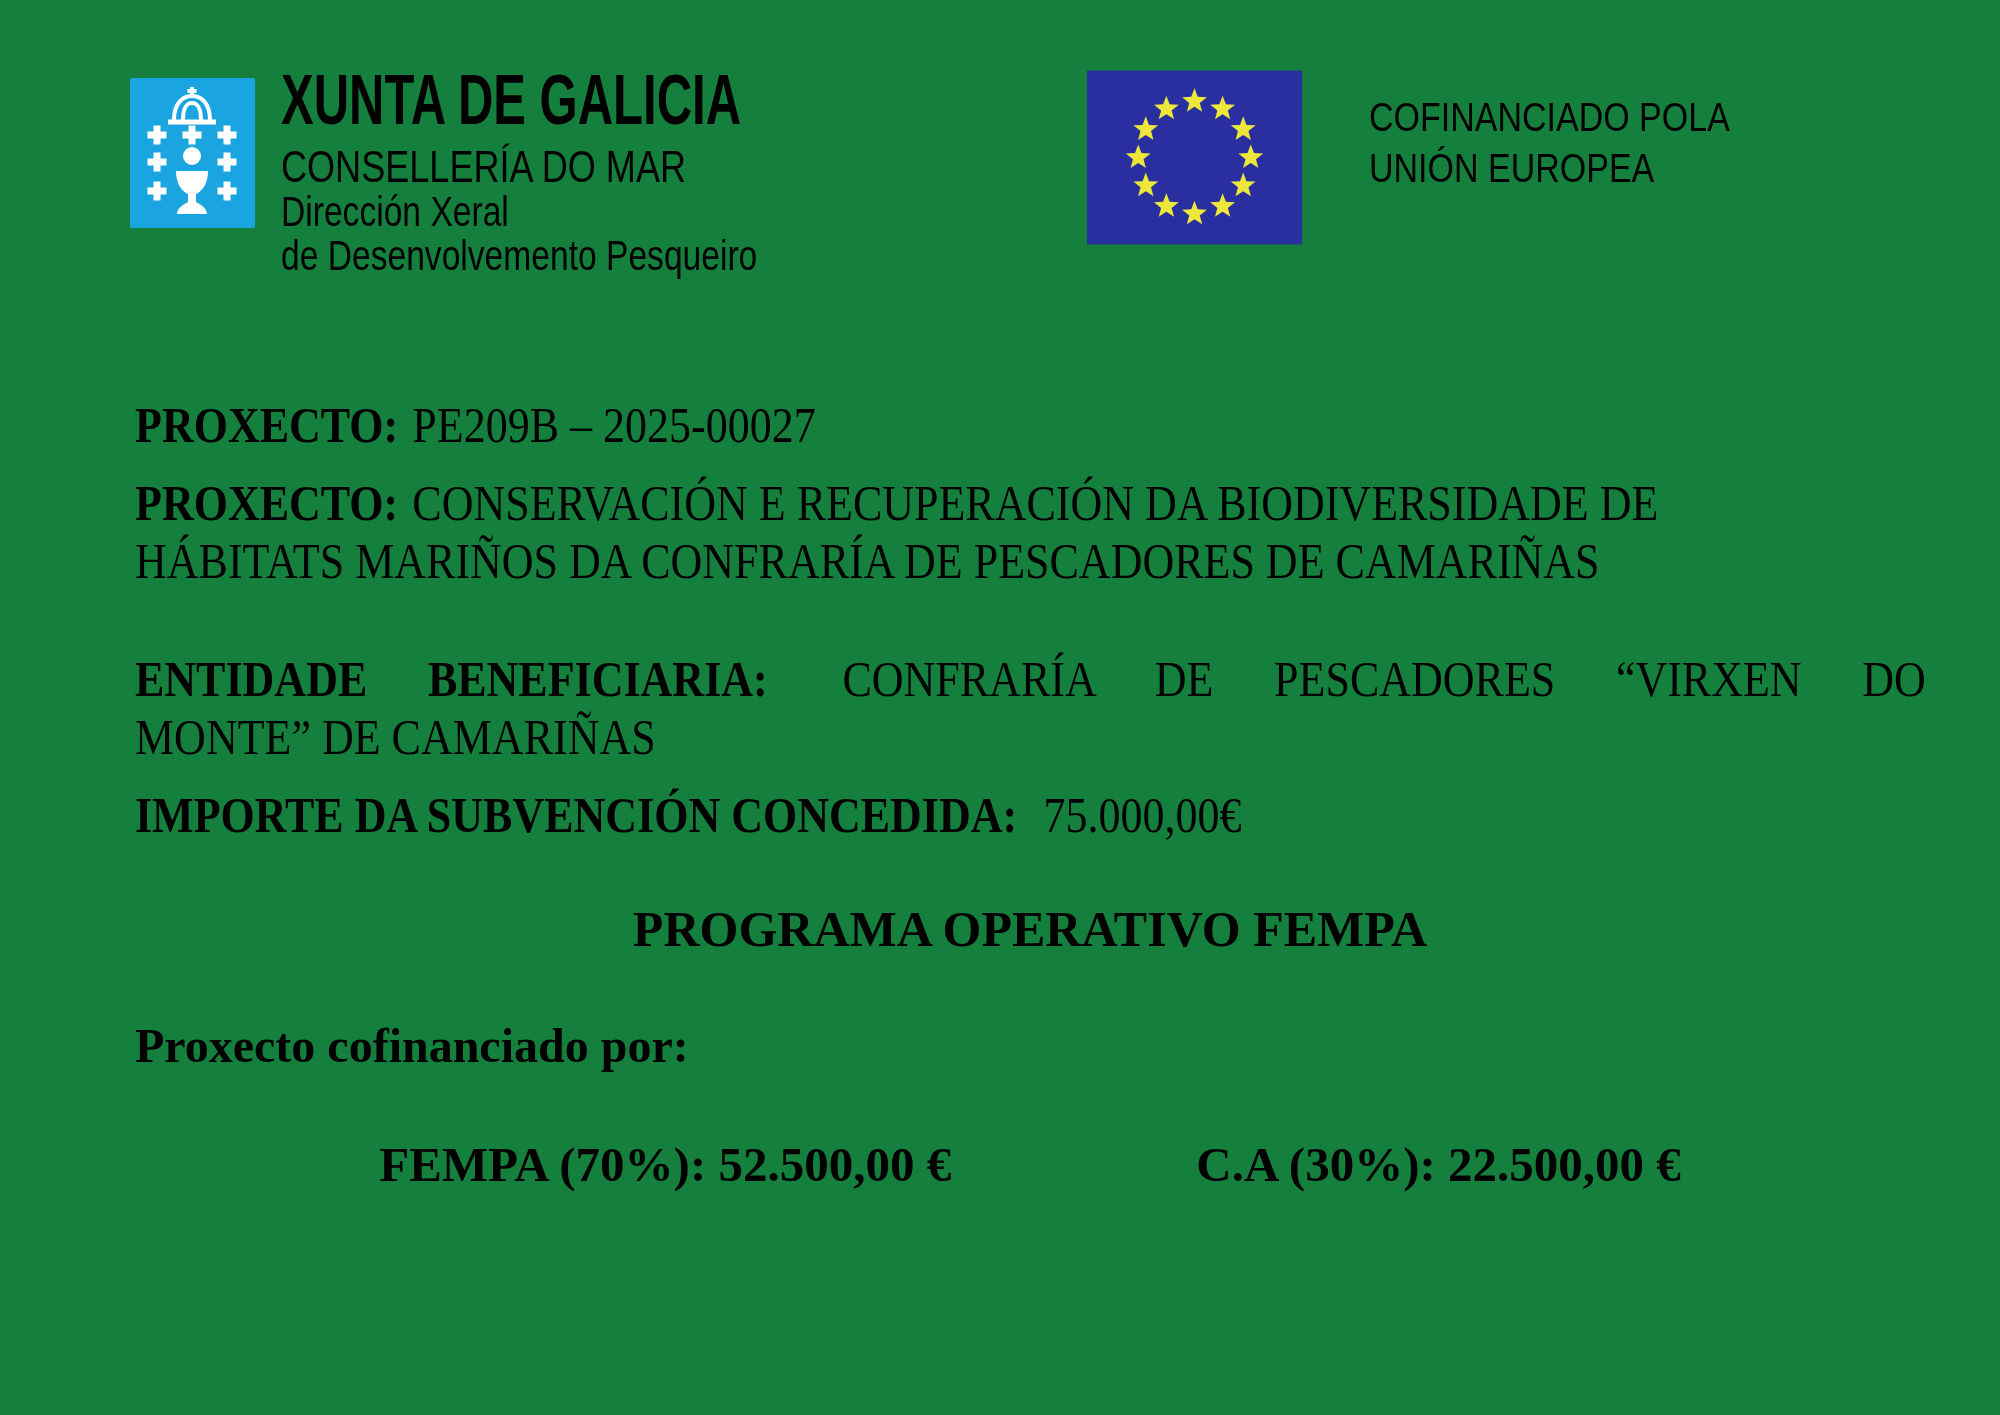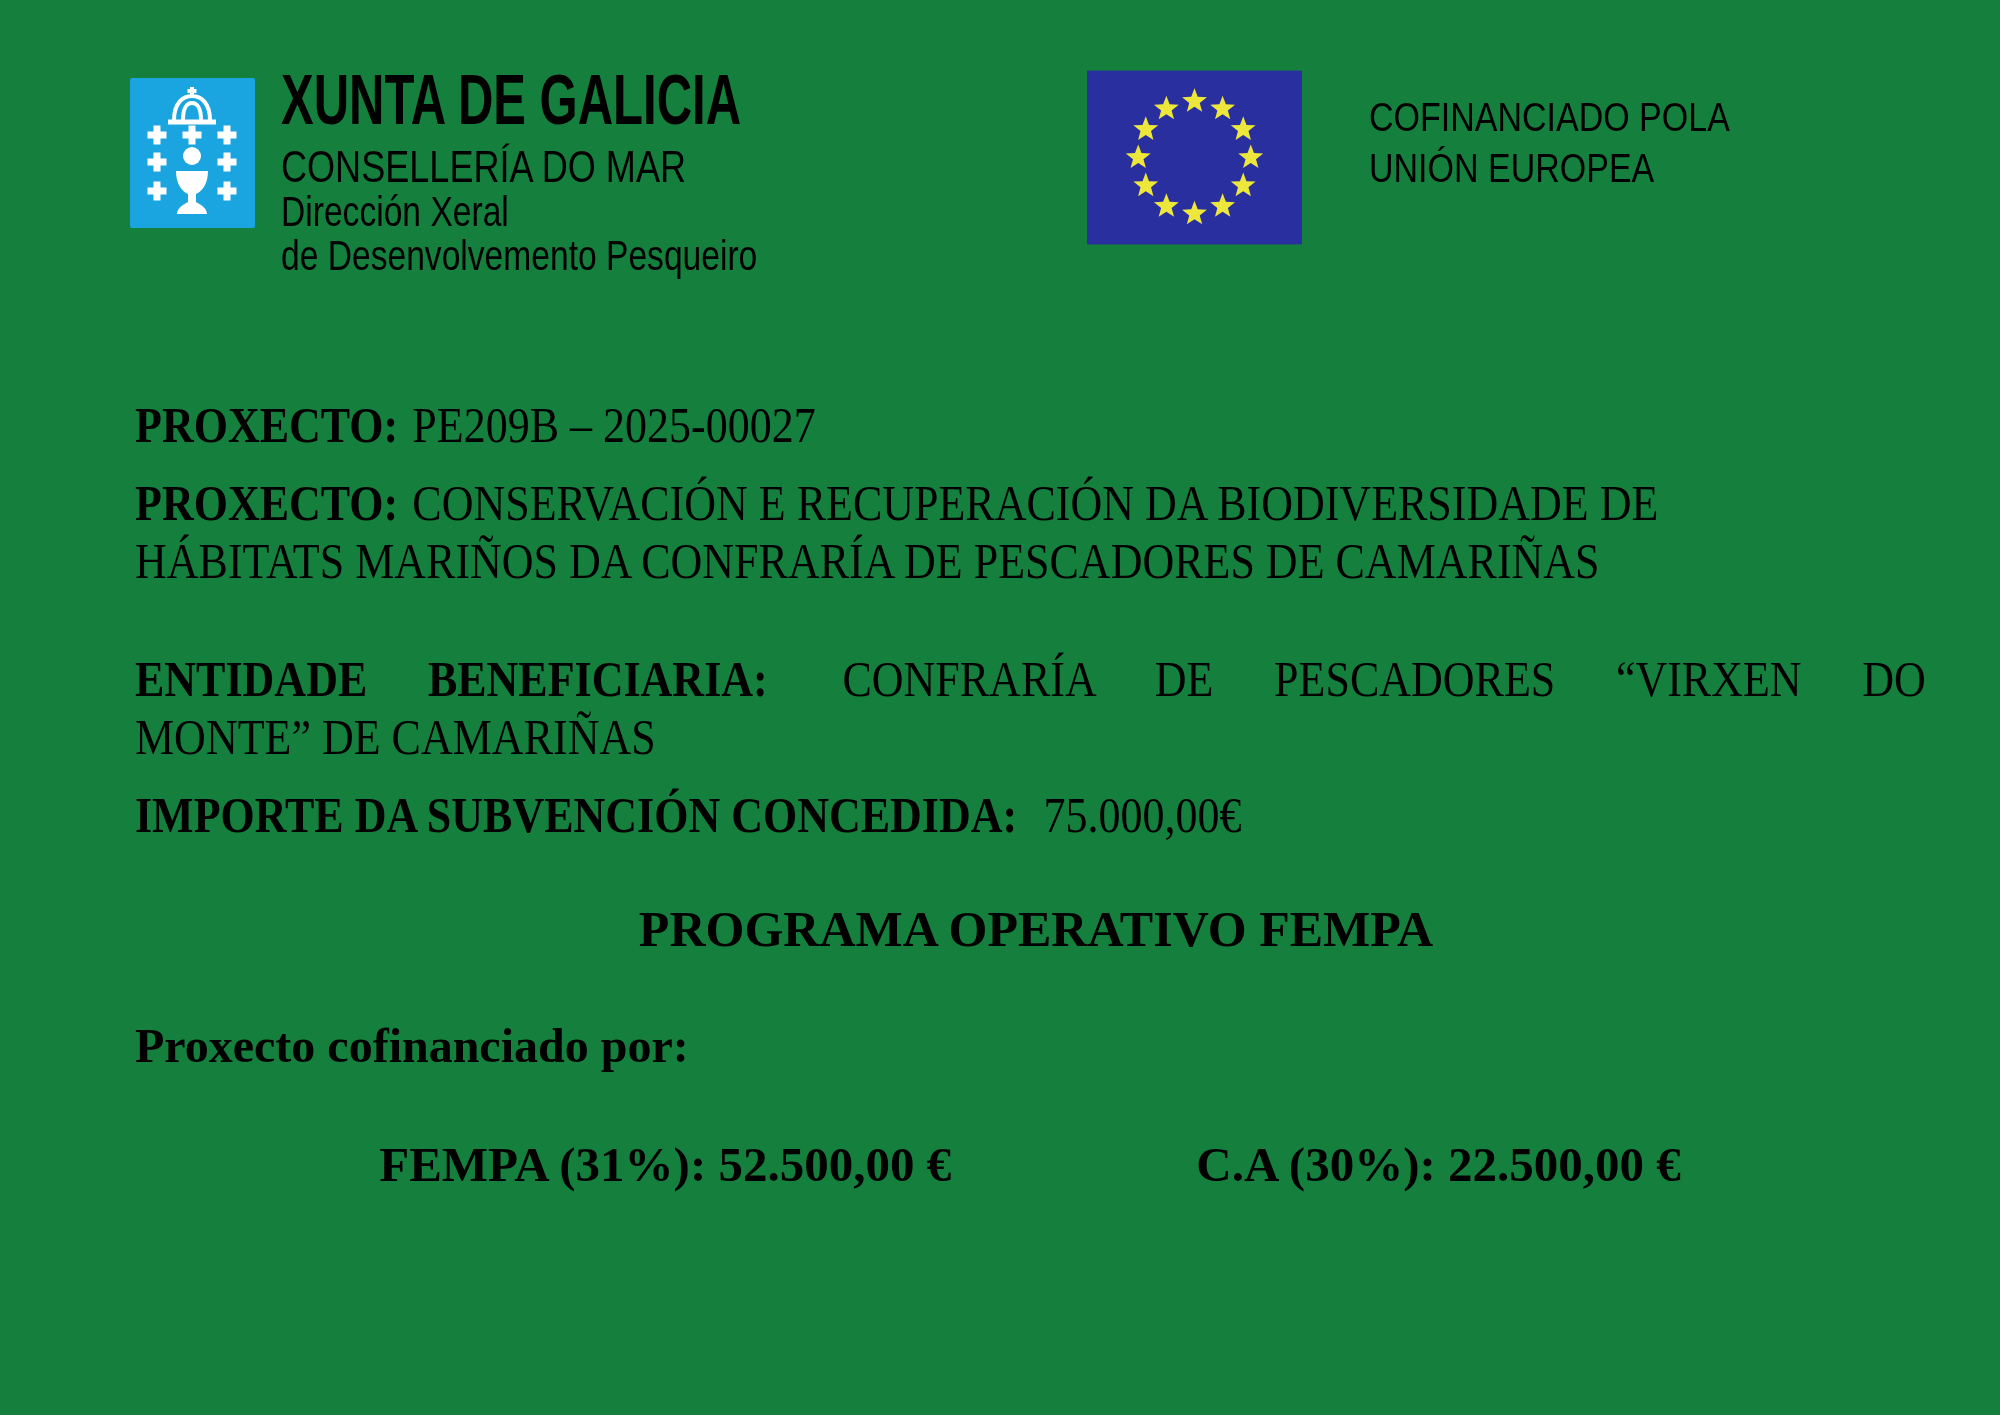--- a/index.html
+++ b/index.html
@@ -44,21 +44,21 @@
   .block-b { top:474px; }
   .block-c { top:650px; }
   .block-d { top:786px; }
 
   .justify-line {
     width:2035px; white-space:normal;
     text-align:justify; text-align-last:justify;
   }
 
   .heading-e {
-    position:absolute; left:141px; top:900px; width:1790px;
+    position:absolute; left:135px; top:900px; width:1790px;
     font-size:50px; font-weight:700; text-align:center; white-space:nowrap;
   }
   .heading-f {
     position:absolute; left:135px; top:1018px; width:1790px;
     font-size:48px; font-weight:700; white-space:nowrap;
   }
   .amounts-row {
     position:absolute; left:135px; top:1136px; width:1790px;
     display:flex; justify-content:center; gap:245px;
     font-size:49px; font-weight:700; white-space:nowrap;
@@ -150,17 +150,17 @@
   </div>
 
   <div class="bodyline block-d squeeze">
     <span class="lbl-wide">IMPORTE DA SUBVENCIÓN CONCEDIDA:</span><span>75.000,00€</span>
   </div>
 
   <div class="heading-e">PROGRAMA OPERATIVO FEMPA</div>
   <div class="heading-f">Proxecto cofinanciado por:</div>
 
   <div class="amounts-row">
-    <span>FEMPA (31%): 52.500,00 €</span>
+    <span>FEMPA (70%): 52.500,00 €</span>
     <span>C.A (30%): 22.500,00 €</span>
   </div>
 
 </div>
 
 </body></html>

